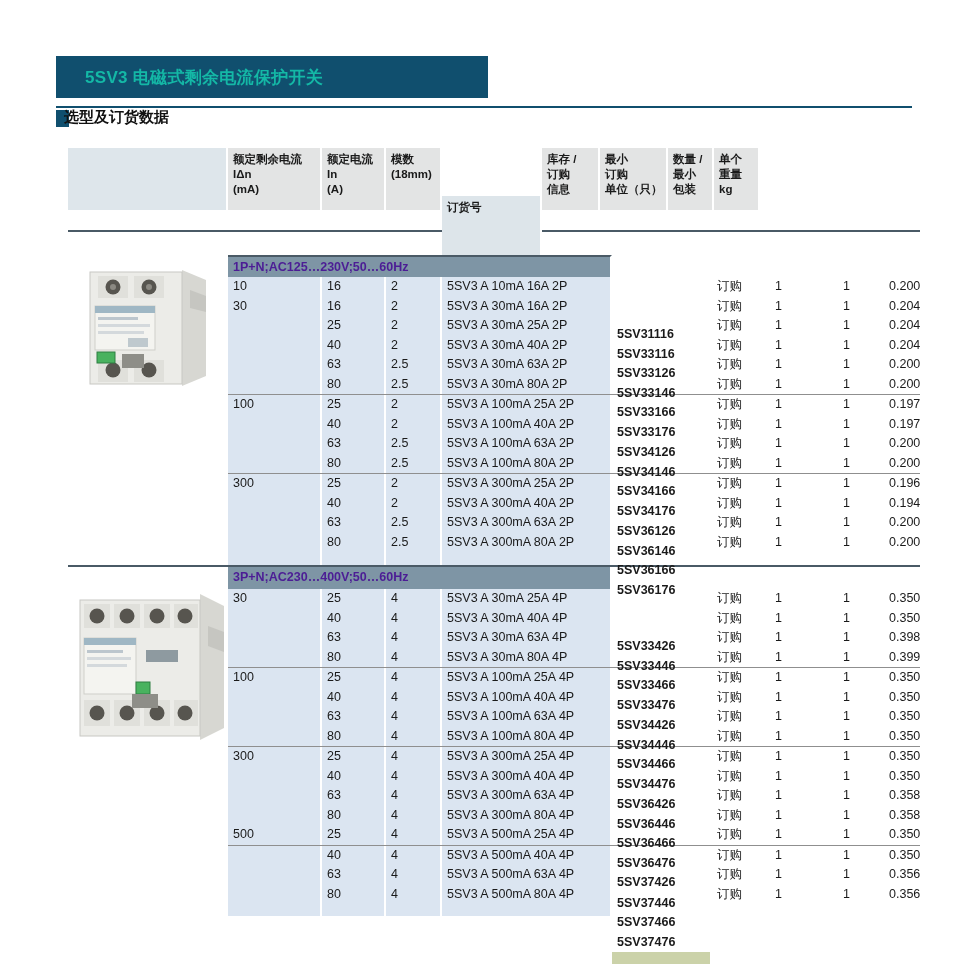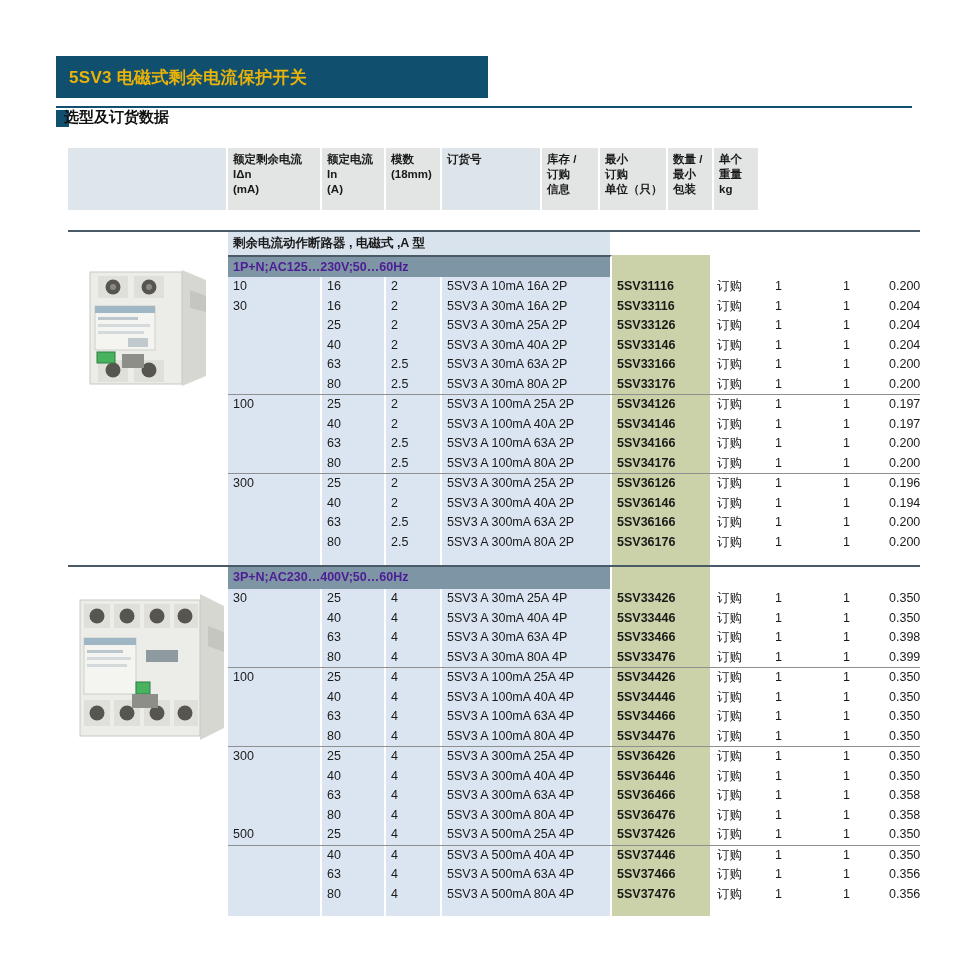--- a/index.html
+++ b/index.html
@@ -2,31 +2,31 @@
 <html><head>
 <meta charset="utf-8">
 <style>
   html,body{margin:0;padding:0;background:#ffffff;}
   .page{position:relative;width:970px;height:969px;background:#ffffff;overflow:hidden;
         font-family:"Liberation Sans","DejaVu Sans",sans-serif;color:#1a1a1a;}
 
   
   .titlebar{position:absolute;left:56px;top:56px;width:432px;height:42px;background:#104F6E;
             display:flex;align-items:center;}
-  .titlebar .t{color:#eab308;font-weight:bold;font-size:17px;padding-left:13px;letter-spacing:.3px;}
+  .titlebar .t{color:#14b8a6;font-weight:bold;font-size:17px;padding-left:29px;letter-spacing:.3px;}
   .hrule{position:absolute;left:56px;top:106px;width:856px;height:2px;background:#104F6E;}
   .bullet{position:absolute;left:56px;top:110px;width:13px;height:17px;background:#104F6E;}
   .section-label{position:absolute;left:64px;top:108px;font-size:15px;font-weight:bold;color:#111;}
 
   
   .table{position:absolute;left:68px;top:148px;width:852px;}
   .row{display:flex;}
   .cell{box-sizing:border-box;flex:none;font-size:12.5px;line-height:19.5px;white-space:nowrap;overflow:visible;}
   .w-img{width:160px;}
-  .w1{width:94px;}.w2{width:64px;}.w3{width:56px;}.w4{width:170px;}.w5{width:100px;}
+  .w1{width:94px;}.w2{width:64px;}.w3{width:56px;}.w4{width:170px;}.w5{width:100px;margin-top:48px;}
   .w6{width:58px;}.w7{width:68px;}.w8{width:46px;}.w9{width:44px;}
   .w14{width:384px;}
   .gapR{border-right:2px solid #ffffff;}
 
   .header-row{height:62px;}
   .header-row .cell{height:62px;font-size:11.5px;font-weight:bold;line-height:1.3;
                     padding:4px 0 14px 5px;white-space:pre;}
   .hdr{background:#E3E4E4;}
   .hdr-img{background:#DEE6EB;}
   .hdr5{background:#DDE5EA;}
@@ -140,21 +140,20 @@
       <div class="cell w9 hdr">单个
 重量
 kg</div>
     </div>
 
     <div class="spacer20"></div>
     <div class="rule-dark"></div>
 
     <div class="row title-row">
       <div class="cell w-img"></div>
-      <div class="cell w14 cat-title gapR">剩余电流动作断路器 , 电磁式 ,A 型</div>
     </div>
 
     <div id="table-body">
         <div class="row sub-row">
           <div class="cell w-img"></div>
           <div class="cell w14 sub-bar gapR bt">1P+N;AC125…230V;50…60Hz</div>
           <div class="cell w5 sub-green gapR"></div>
           <div class="cell w6"></div>
           <div class="cell w7"></div>
           <div class="cell w8"></div>

